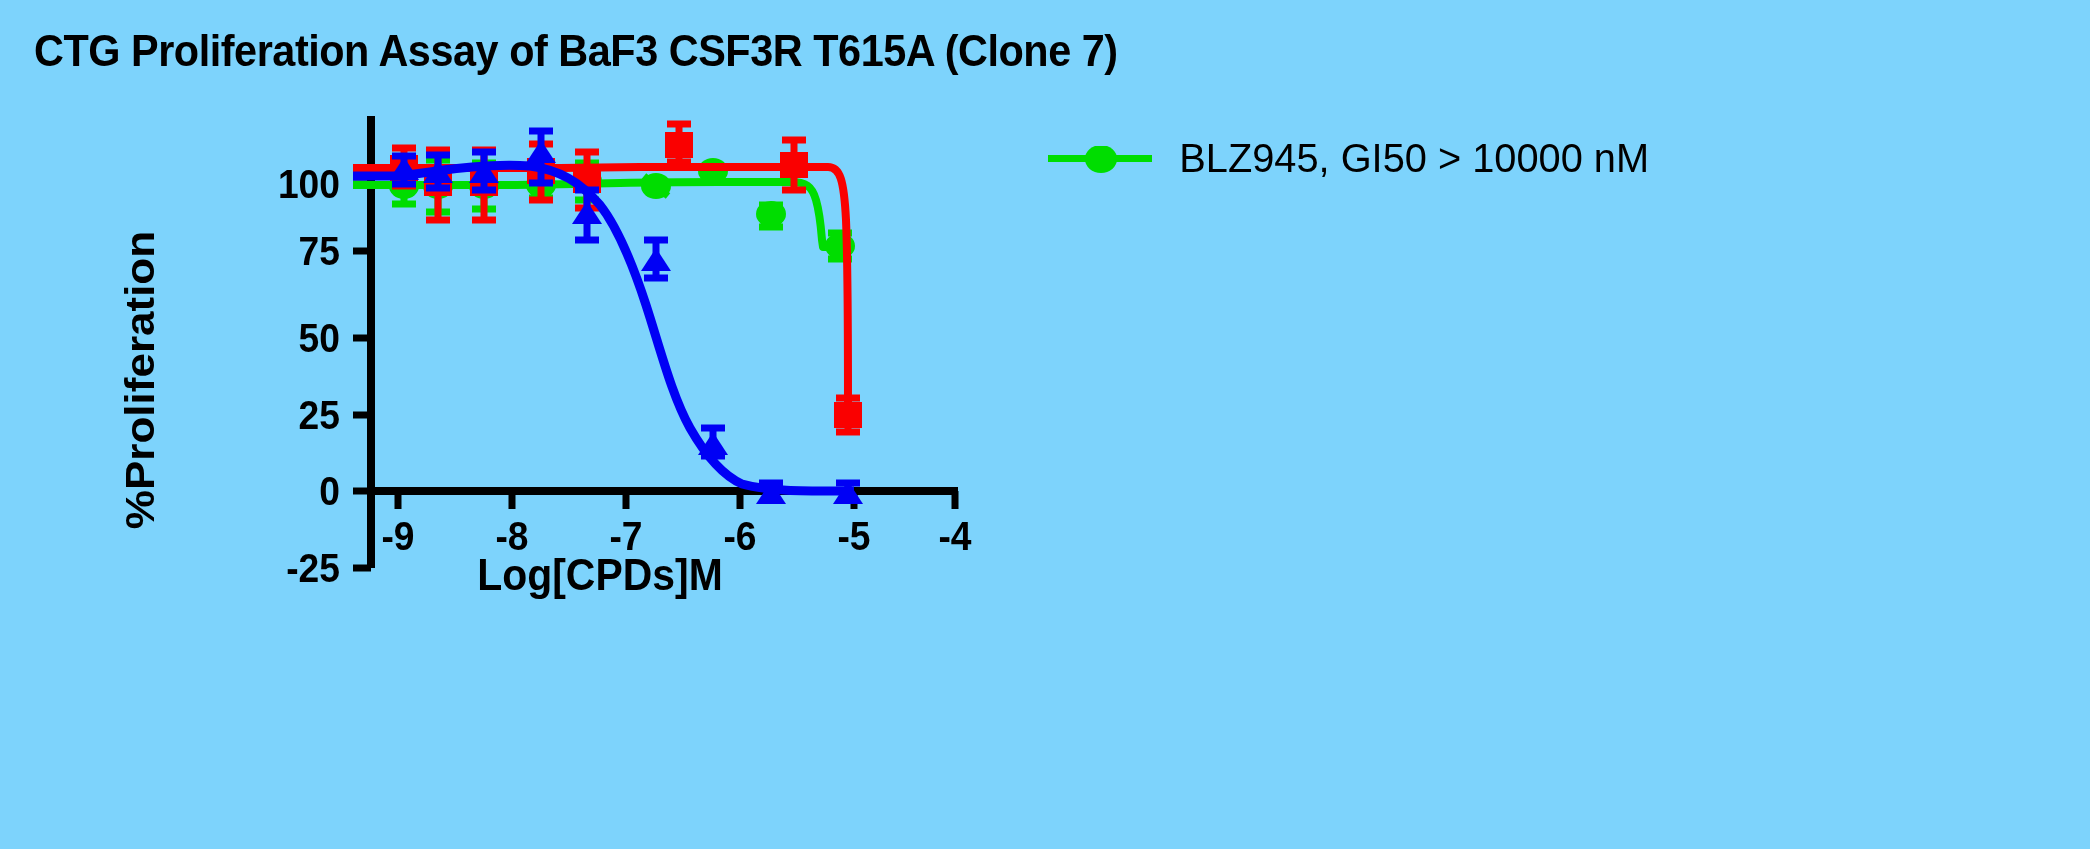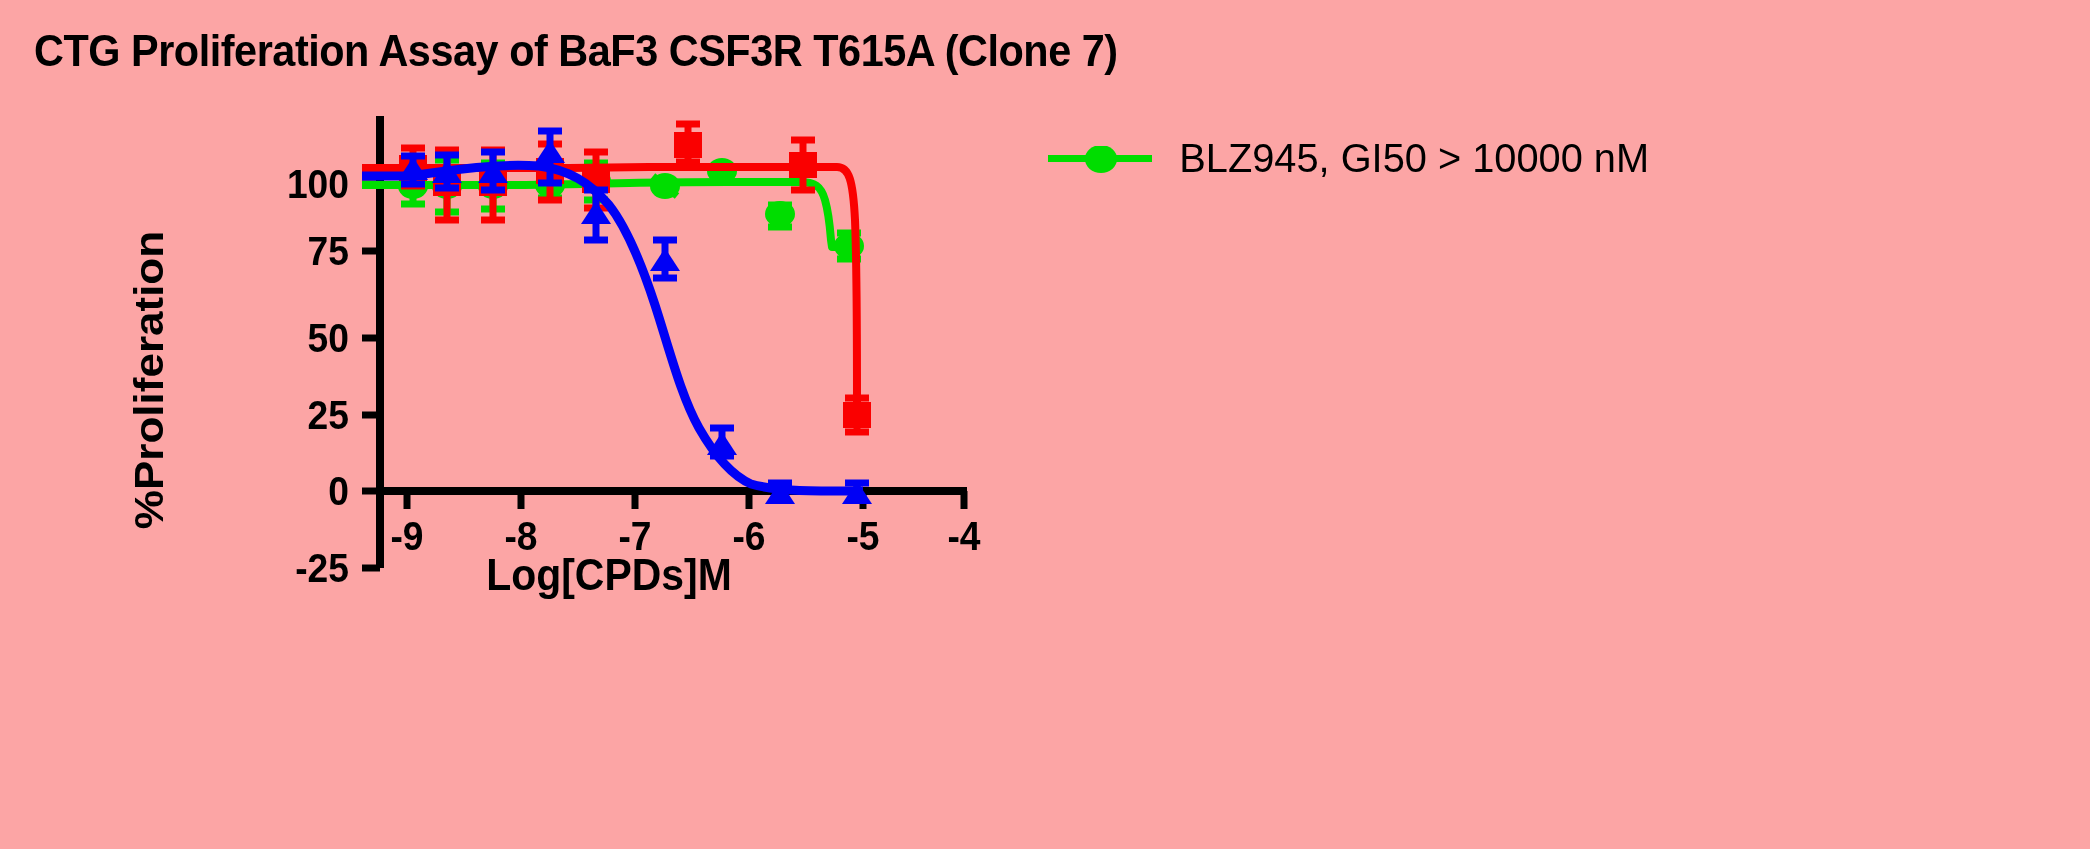--- a/index.html
+++ b/index.html
@@ -1,28 +1,28 @@
 <!DOCTYPE html>
 <html><head>
 <meta charset="utf-8">
 <style>
   html,body{margin:0;padding:0;background:#ffffff;}
   body{width:2090px;height:849px;font-family:"Liberation Sans",sans-serif;overflow:hidden;}
-  #root{position:relative;width:2090px;height:849px;background:#fca5a5;}
+  #root{position:relative;width:2090px;height:849px;background:#7dd3fc;}
 
   #chart-title{
     position:absolute;left:34px;top:26px;
     font-family:"Liberation Sans",sans-serif;
     font-weight:bold;font-size:45px;line-height:50px;
     color:#000;letter-spacing:-0.5px;
     transform:scaleX(0.92);transform-origin:left top;
     white-space:nowrap;
   }
 
-  #plot-area{position:absolute;left:0;top:0;width:1000px;height:640px;margin-left:9px;}
+  #plot-area{position:absolute;left:0;top:0;width:1000px;height:640px;}
   #plot-svg{position:absolute;left:0;top:0;}
 
   .ytick-label{
     position:absolute;text-align:right;
     font-weight:bold;font-size:40px;line-height:40px;color:#000;
     transform:scaleX(0.93);transform-origin:right center;
     white-space:nowrap;
   }
   .xtick-label{
     position:absolute;text-align:center;

